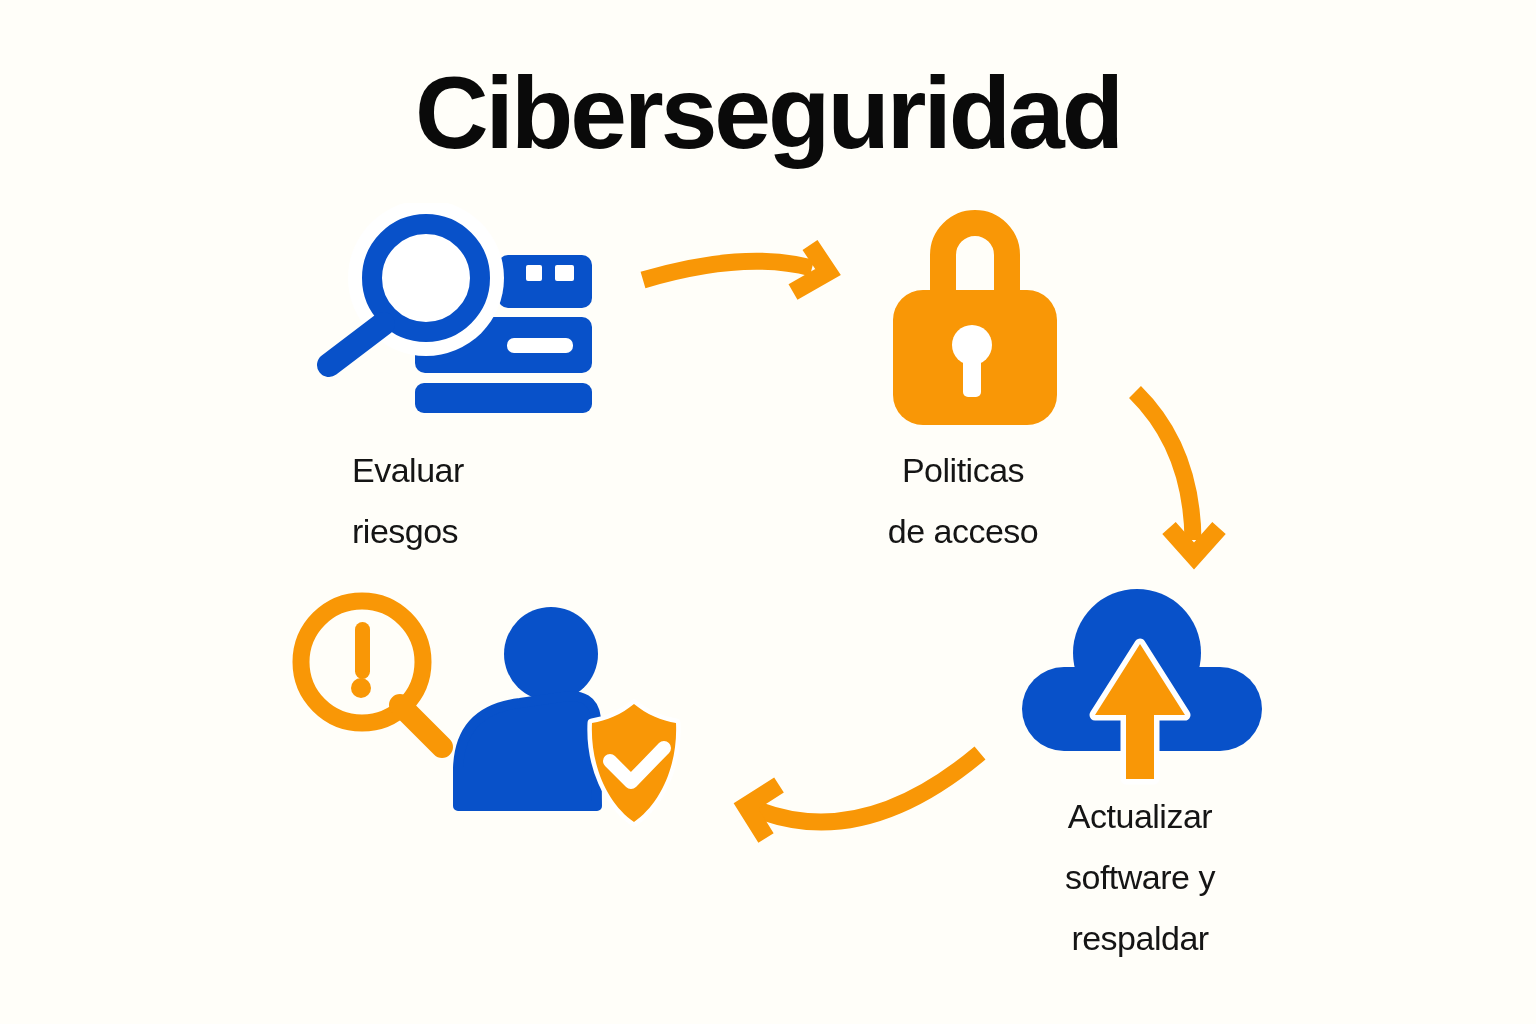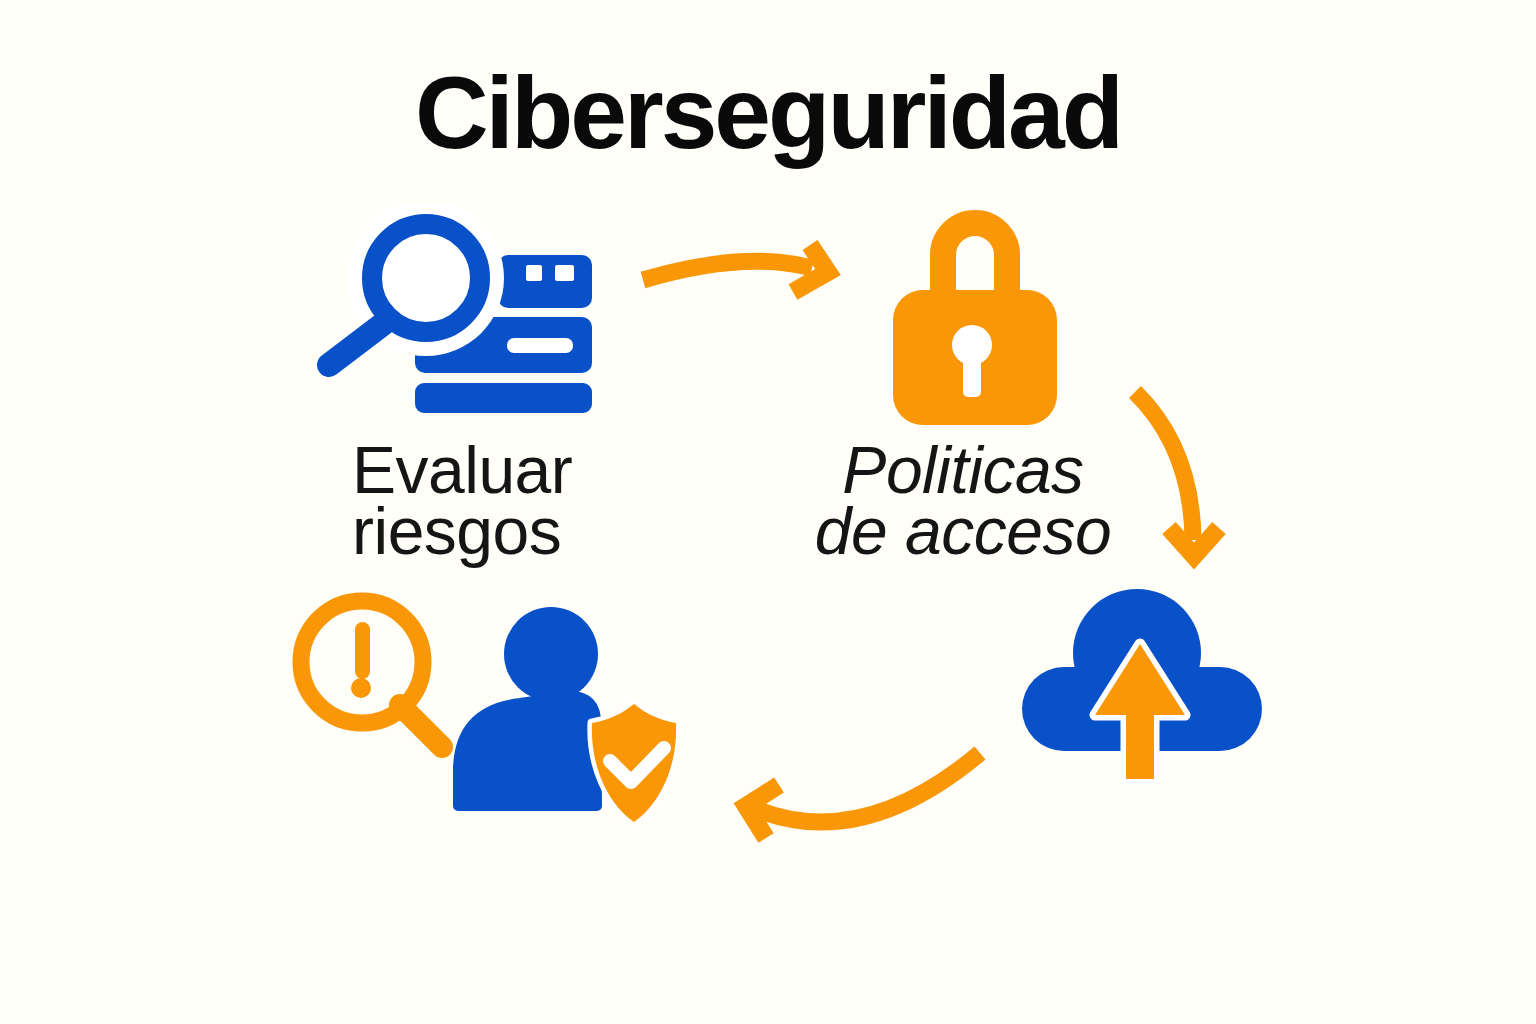--- a/index.html
+++ b/index.html
@@ -14,24 +14,24 @@
   body{background:var(--bg);font-family:"Liberation Sans",sans-serif;}
   .canvas{position:relative;width:1240px;height:1024px;background:var(--bg);padding-left:12px;}
   .title{
     position:absolute;top:55px;left:0;width:1536px;
     text-align:center;font-size:102px;font-weight:700;
     letter-spacing:-3px;color:var(--title);
   }
   .abs{position:absolute;}
   .label{
     position:absolute;white-space:pre-line;
-    font-size:66px;line-height:61px;font-weight:500;
+    font-size:34px;line-height:61px;font-weight:500;
     letter-spacing:-0.5px;color:var(--text);
   }
-  .label.center{text-align:center;width:400px;font-style:italic;}
+  .label.center{text-align:center;width:400px;}
   .fb{fill:var(--blue);}
   .fo{fill:var(--orange);}
   .fw{fill:#FFFFFF;}
   .nf{fill:none;}
   .sb{stroke:var(--blue);}
   .so{stroke:var(--orange);}
   .arrow{fill:none;stroke:var(--orange);stroke-width:17px;stroke-linecap:butt;}
   .arrowhead{fill:none;stroke:var(--orange);stroke-width:18px;stroke-linecap:butt;stroke-linejoin:miter;}
   .outlined-orange{fill:var(--orange);stroke:#FFFFFF;paint-order:stroke;stroke-linejoin:round;}
   .rounded-blue{fill:var(--blue);stroke:var(--blue);stroke-width:10px;stroke-linejoin:round;}
@@ -81,20 +81,23 @@
   <div class="label center" style="left:763px;top:440px;">Politicas
 de acceso</div>
 
   <svg class="abs" style="left:1021px;top:582px;" width="242" height="205" viewBox="0 0 242 205">
     <circle class="fb" cx="43" cy="127" r="42"></circle>
     <circle class="fb" cx="199" cy="127" r="42"></circle>
     <circle class="fb" cx="116" cy="71" r="64"></circle>
     <rect class="fb" x="43" y="85" width="156" height="84"></rect>
     <path class="outlined-orange" stroke-width="11" d="M 119 62 L 164 133 L 133 133 L 133 197 L 105 197 L 105 133 L 74 133 Z"></path>
   </svg>
+  <div class="label center" style="left:940px;top:786px;">Actualizar
+software y
+respaldar</div>
 
   <svg class="abs" style="left:292px;top:592px;" width="172" height="172" viewBox="0 0 172 172">
     <circle class="nf so" cx="70" cy="70" r="61" stroke-width="17"></circle>
     <rect class="fo" x="63" y="30" width="15" height="57" rx="7.5"></rect>
     <circle class="fo" cx="69" cy="96" r="10"></circle>
     <line class="so" x1="108" y1="113" x2="150" y2="155" stroke-width="22" stroke-linecap="round"></line>
   </svg>
   <svg class="abs" style="left:450px;top:598px;" width="234" height="232" viewBox="0 0 234 232">
     <circle class="fb" cx="101" cy="56" r="47"></circle>
     <path class="rounded-blue" d="M 8 208 L 8 170 Q 10 112 70 105 L 112 99 Q 143 94 146 120 L 147 208 Z"></path>

